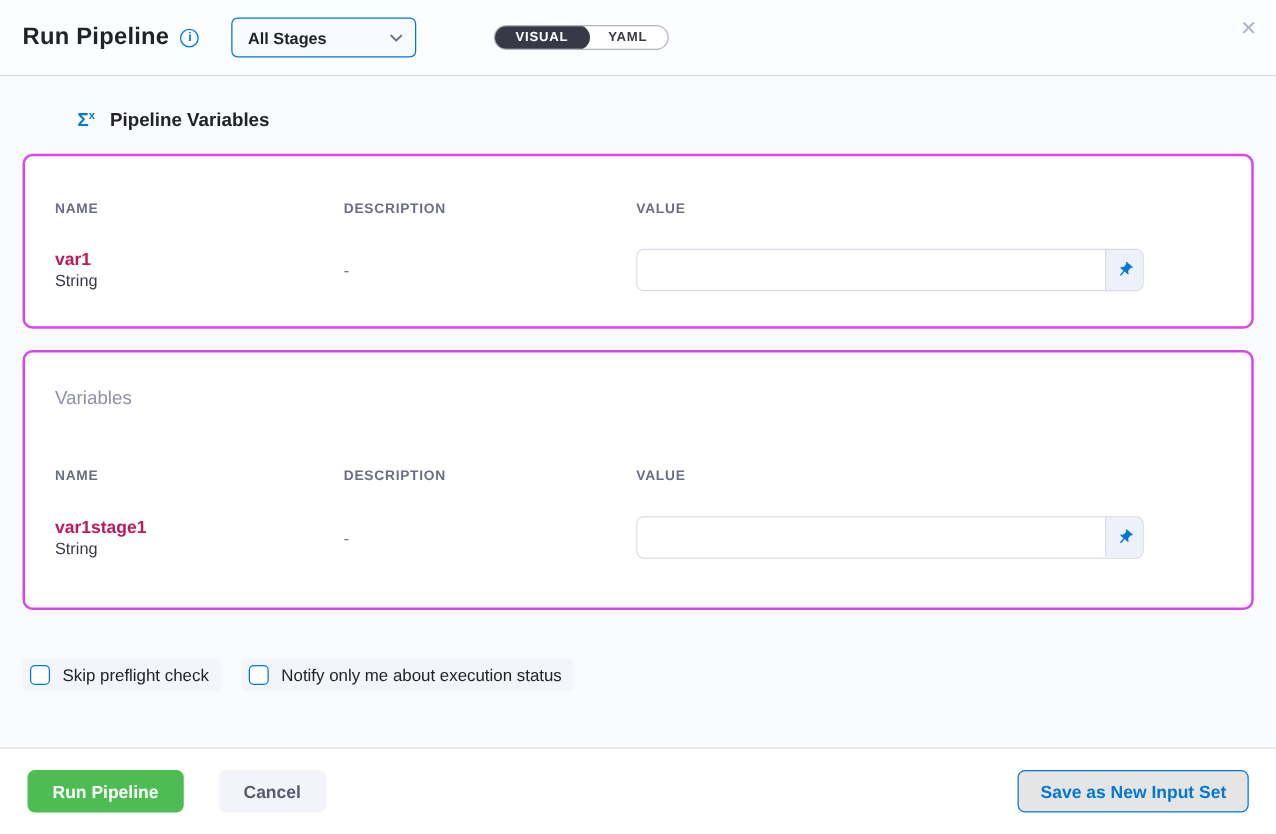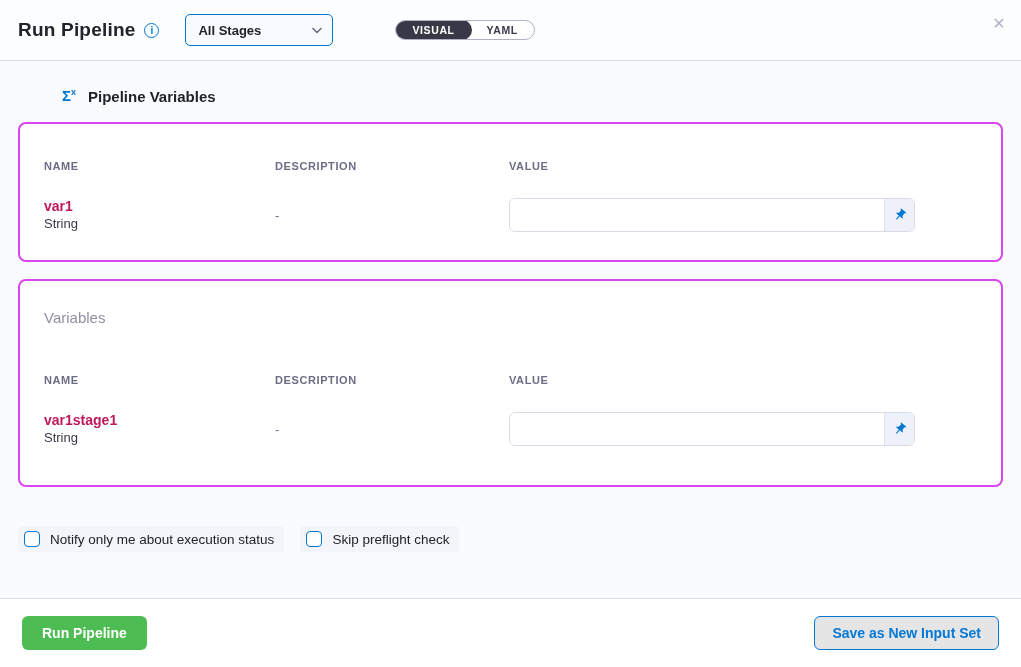--- a/index.html
+++ b/index.html
@@ -195,28 +195,29 @@
               </svg>
             </div>
           </div>
         </div>
       </div>
     </div>
 
     <div class="options-row">
       <div class="chk-group">
         <span class="checkbox"></span>
-        <span class="chk-label">Notify only me about execution status</span>
+        <span class="chk-label">Skip preflight check</span>
       </div>
       <div class="chk-group">
         <span class="checkbox"></span>
-        <span class="chk-label">Skip preflight check</span>
+        <span class="chk-label">Notify only me about execution status</span>
       </div>
     </div>
 
   </div>
 
   <div class="footer">
     <button class="btn btn-run">Run Pipeline</button>
+    <button class="btn btn-cancel">Cancel</button>
     <button class="btn btn-save">Save as New Input Set</button>
   </div>
 
 </div>
 
 </body></html>

